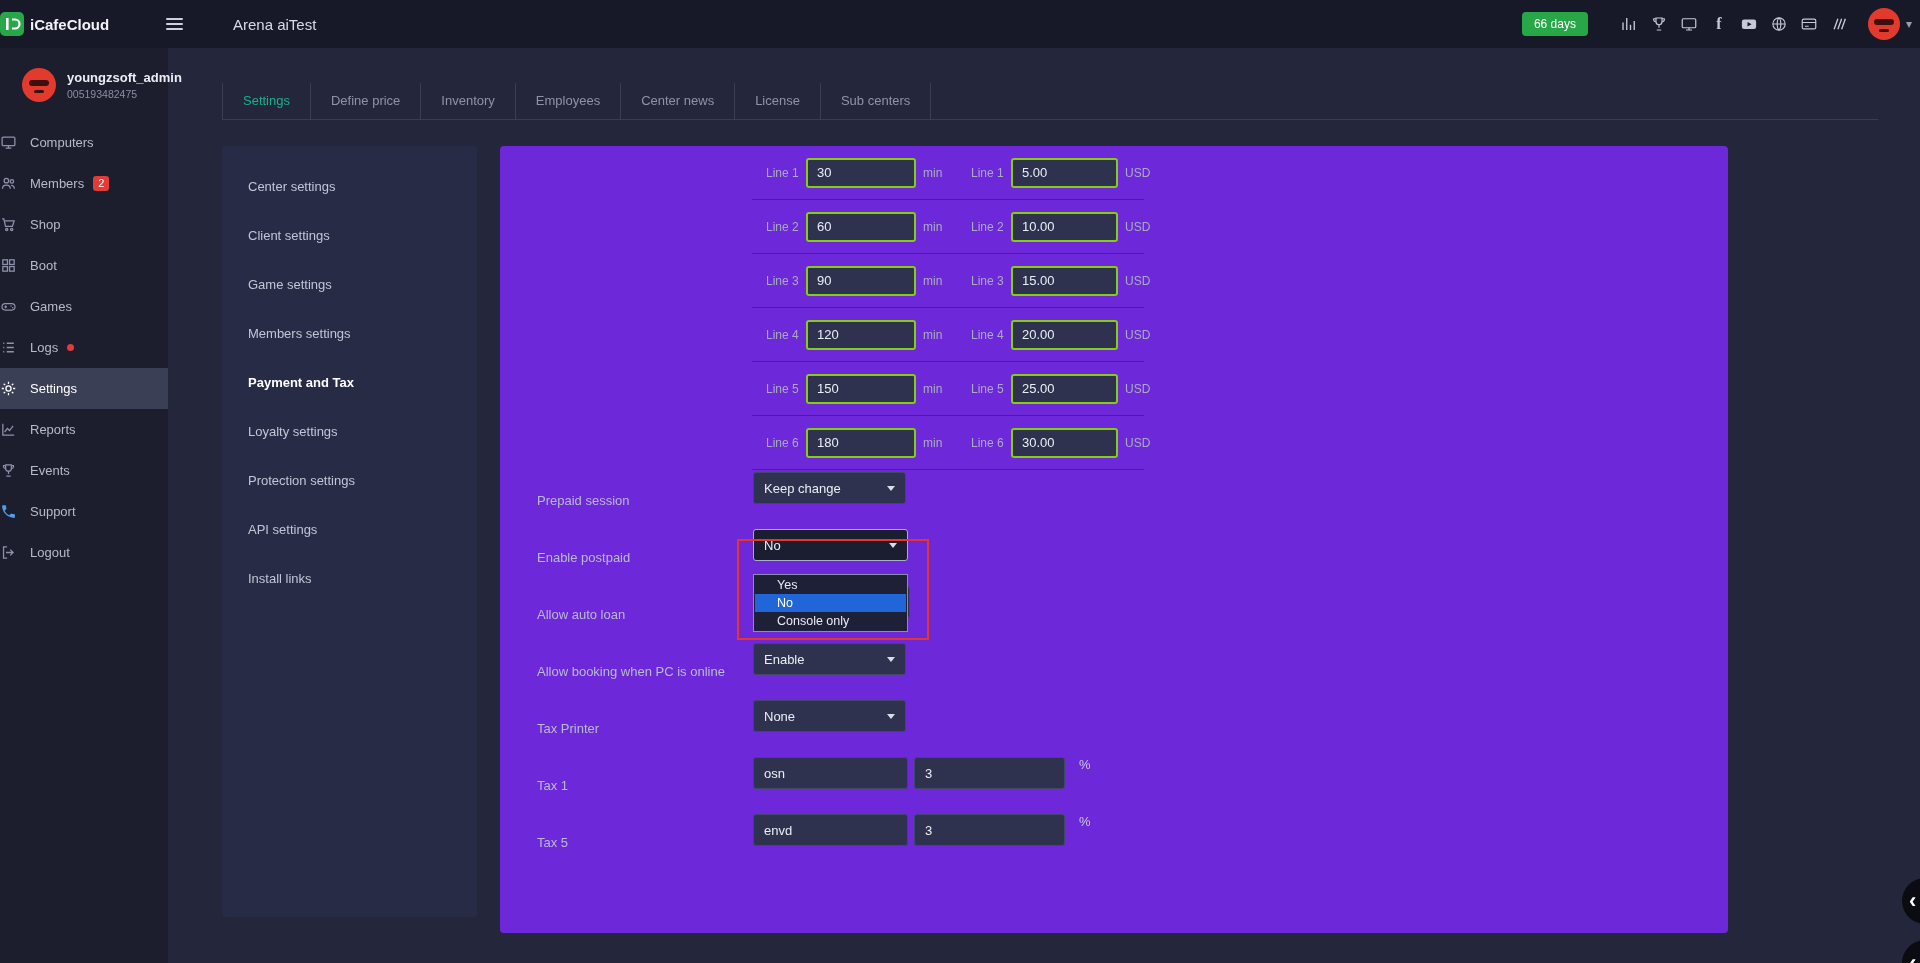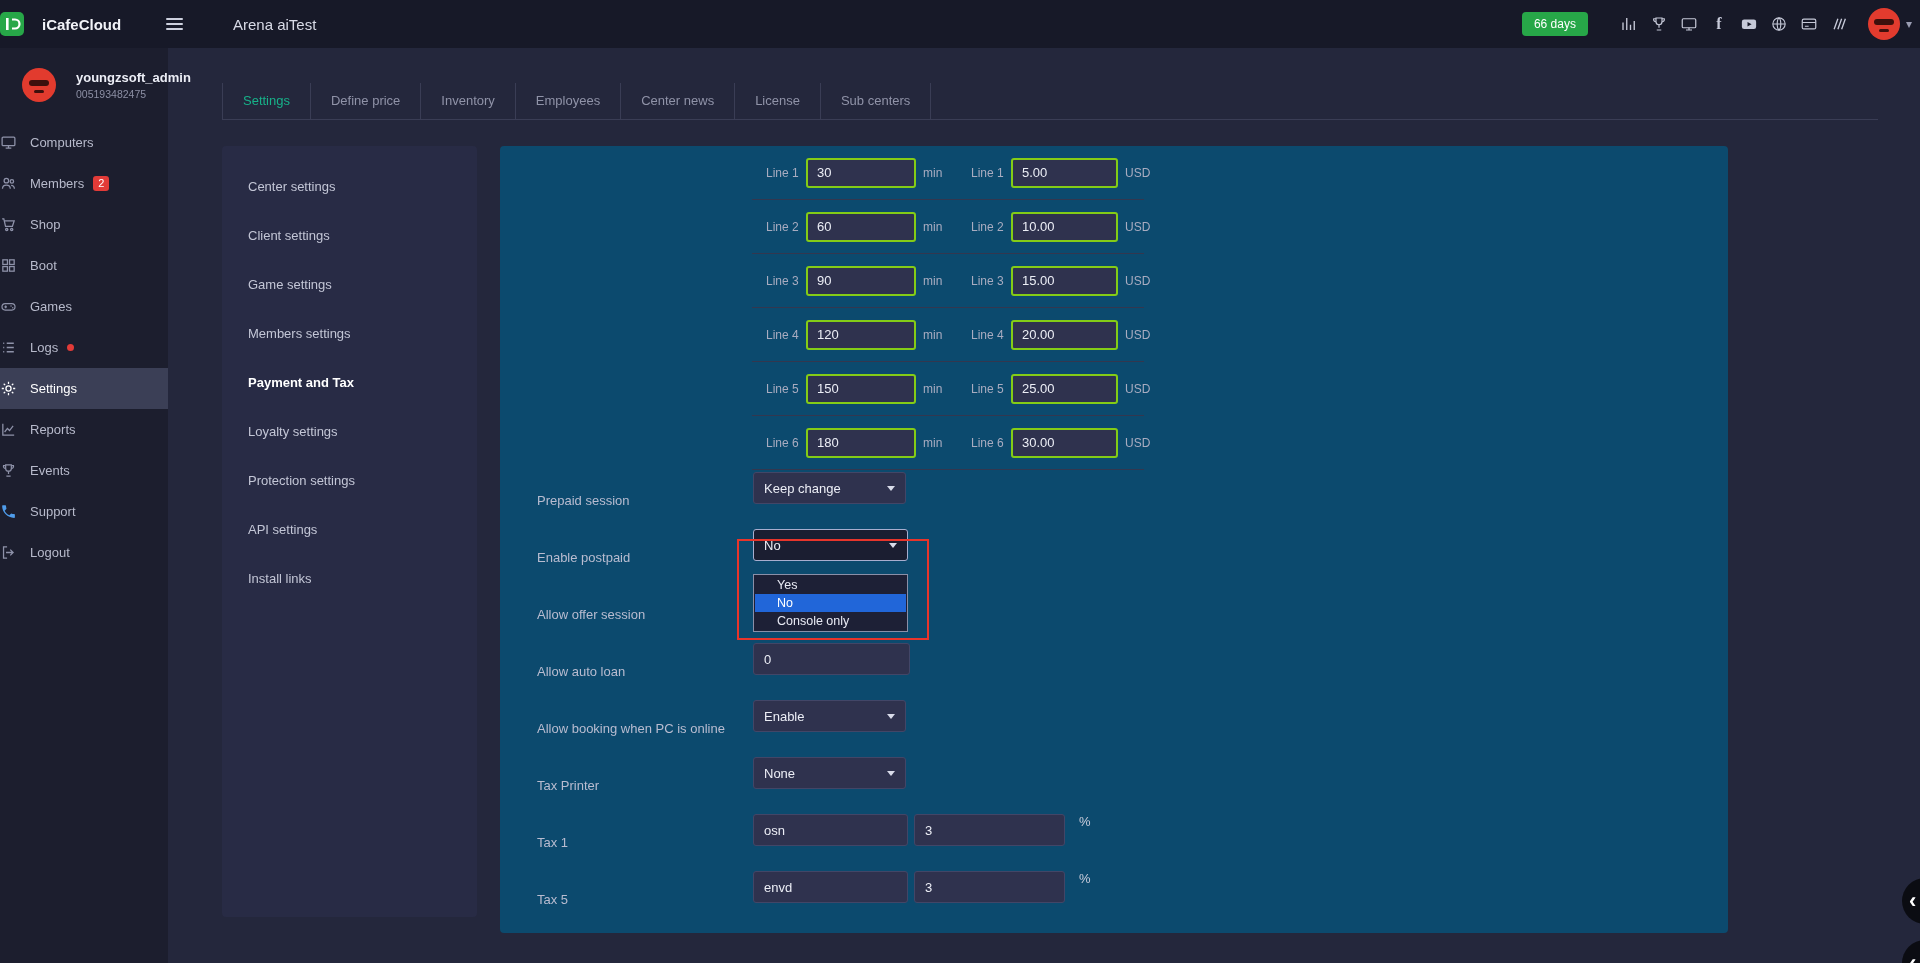--- a/index.html
+++ b/index.html
@@ -1,38 +1,38 @@
 <!DOCTYPE html>
 <html><head>
 <meta charset="utf-8">
 <style>
   *{margin:0;padding:0;box-sizing:border-box}
   html,body{width:1920px;height:963px;overflow:hidden}
   body{background:#24273c;font-family:"Liberation Sans",sans-serif;color:#dfe2ee}
 
   
   .topbar{position:fixed;top:0;left:0;width:1920px;height:48px;background:#171928;display:flex;align-items:center;z-index:50}
-  .brand{display:flex;align-items:center;gap:18px;padding-left:0;width:140px;cursor:pointer}
+  .brand{display:flex;align-items:center;gap:6px;padding-left:0;width:140px;cursor:pointer}
   .brand-name{font-size:15px;font-weight:bold;color:#f2f3f8;white-space:nowrap}
   .hamburger{margin-left:22px;display:flex;flex-direction:column;gap:3px;cursor:pointer;padding:4px}
   .hamburger span{width:17px;height:2px;background:#cdd0de;border-radius:1px}
   .page-title{margin-left:46px;font-size:15px;color:#d9dbe7}
   .top-right{margin-left:auto;display:flex;align-items:center;padding-right:8px}
   .days{background:#27a748;color:#fff;font-size:12px;padding:5px 12px;border-radius:4px;margin-right:26px;cursor:pointer}
   .ticon{width:20px;height:20px;color:#c6c9d8;margin:0 5px;cursor:pointer;display:flex;align-items:center;justify-content:center}
   .ticon svg{width:18px;height:18px}
   .fbletter{font-size:16px;font-weight:bold;color:#c6c9d8;font-family:"Liberation Serif",serif}
   .tavatar{width:32px;height:32px;border-radius:50%;background:#e23b2e;margin-left:14px;position:relative;cursor:pointer;flex:none}
   .tavatar::before{content:"";position:absolute;left:6px;top:11px;width:20px;height:6px;background:#3d100d;border-radius:3px}
   .tavatar::after{content:"";position:absolute;left:11px;top:21px;width:10px;height:3px;background:#3d100d;border-radius:2px}
   .top-caret{color:#9a9db2;font-size:12px;margin-left:6px;cursor:pointer}
 
   
   .sidebar{position:fixed;top:48px;left:0;width:168px;height:915px;background:#1c1e2e;z-index:40}
-  .suser{display:flex;align-items:center;gap:20px;padding:20px 0 12px 22px}
+  .suser{display:flex;align-items:center;gap:11px;padding:20px 0 12px 22px}
   .savatar{width:34px;height:34px;border-radius:50%;background:#e23b2e;position:relative;flex:none;cursor:pointer}
   .savatar::before{content:"";position:absolute;left:7px;top:12px;width:20px;height:6px;background:#3d100d;border-radius:3px}
   .savatar::after{content:"";position:absolute;left:12px;top:22px;width:10px;height:3px;background:#3d100d;border-radius:2px}
   .sname{font-size:13px;font-weight:bold;color:#eceef6;line-height:15px}
   .sid{font-size:10.5px;color:#8c8fa4;margin-top:3px}
   .smenu{margin-top:8px}
   .side-item{display:flex;align-items:center;height:41px;cursor:pointer;color:#b7bacb;font-size:13px}
   .side-item .sicon{width:17px;height:17px;margin-right:13px;color:#8e92a9;display:flex;flex:none}
   .side-item .sicon svg{width:17px;height:17px}
   .side-item.active{background:#3b3f56;color:#fff}
@@ -46,21 +46,21 @@
   .tabs{display:flex;margin:35px 0 0 54px;width:1656px;border-bottom:1px solid #3a3d55}
   .tab{padding:0 20px;line-height:36px;height:36px;font-size:13px;color:#9093a8;border-right:1px solid #3a3d55;cursor:pointer;white-space:nowrap}
   .tab:first-child{border-left:1px solid #3a3d55}
   .tab.active{color:#17b189}
 
   .content{display:flex;gap:23px;margin:26px 0 0 54px}
   .nav-card{width:255px;height:771px;background:#282b45;border-radius:4px;padding-top:16px}
   .nav-item{height:49px;display:flex;align-items:center;padding-left:26px;font-size:13px;color:#c3c6d6;cursor:pointer}
   .nav-item.active{color:#fff;font-weight:bold}
 
-  .form-card{width:1228px;height:787px;background:#0c4a6e;border-radius:4px;position:relative;overflow:visible}
+  .form-card{width:1228px;height:787px;background:#6d28d9;border-radius:4px;position:relative;overflow:visible}
 
   
   .lines{margin-left:252px;width:392px}
   .line-row{display:flex;align-items:center;height:54px;border-bottom:1px solid #33374f;padding-left:14px}
   .lg{display:flex;align-items:center}
   .lg2{margin-left:20px}
   .llbl{width:40px;font-size:12px;color:#a9acc0}
   .linput{width:110px;height:30px;background:#2f324e;border:2px solid #84cc16;border-radius:3px;color:#eceef6;font-size:13px;padding:0 9px;outline:none;font-family:"Liberation Sans",sans-serif}
   .lg2 .linput{width:107px}
   .lunit{width:28px;margin-left:7px;font-size:12px;color:#a9acc0}
@@ -410,23 +410,20 @@
             </div>
             <div class="dropdown">
               <div class="opt">Yes</div>
               <div class="opt selected">No</div>
               <div class="opt">Console only</div>
             </div>
             <div class="red-box"></div>
           </div>
         </div>
 
-        <div class="frow">
-          <span class="flabel">Allow offer session</span>
-        </div>
 
         <div class="frow">
           <span class="flabel">Allow auto loan</span>
           <div class="fcontrol">
             <input class="tinput" value="0" style="">
           </div>
         </div>
 
         <div class="frow">
           <span class="flabel">Allow booking when PC is online</span>

